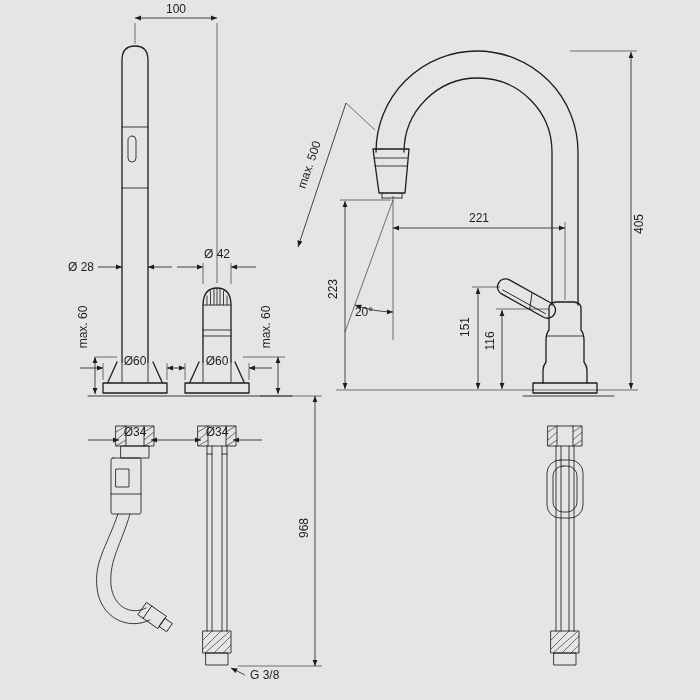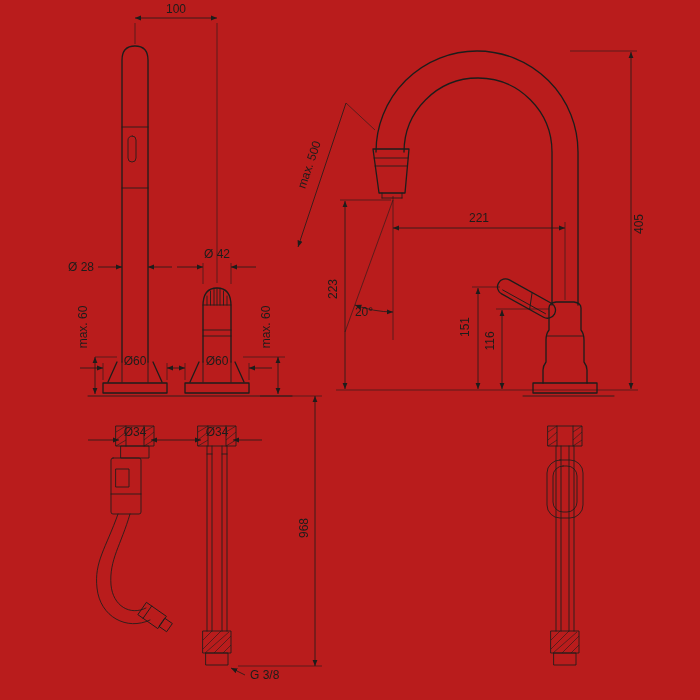--- a/index.html
+++ b/index.html
@@ -1,16 +1,16 @@
 <!DOCTYPE html>
 <html><head>
 <meta charset="utf-8">
 <style>
   html,body{margin:0;padding:0;background:#ffffff;}
-  .sheet{width:700px;height:700px;background:#b91c1c;position:relative;overflow:hidden;
+  .sheet{width:700px;height:700px;background:#e5e5e5;position:relative;overflow:hidden;
          font-family:"Liberation Sans", sans-serif;}
   svg{display:block;}
   svg text{font-family:"Liberation Sans", sans-serif;font-size:12px;fill:#1d1d1b;}
   .o  {fill:none;stroke:#1d1d1b;stroke-width:1.3;stroke-linejoin:round;stroke-linecap:round;}
   .d  {fill:none;stroke:#1d1d1b;stroke-width:.85;stroke-linejoin:round;stroke-linecap:round;}
   .dim{fill:none;stroke:#1d1d1b;stroke-width:.8;}
   .ext{fill:none;stroke:#1d1d1b;stroke-width:.6;}
 </style>
 </head>
 <body>

